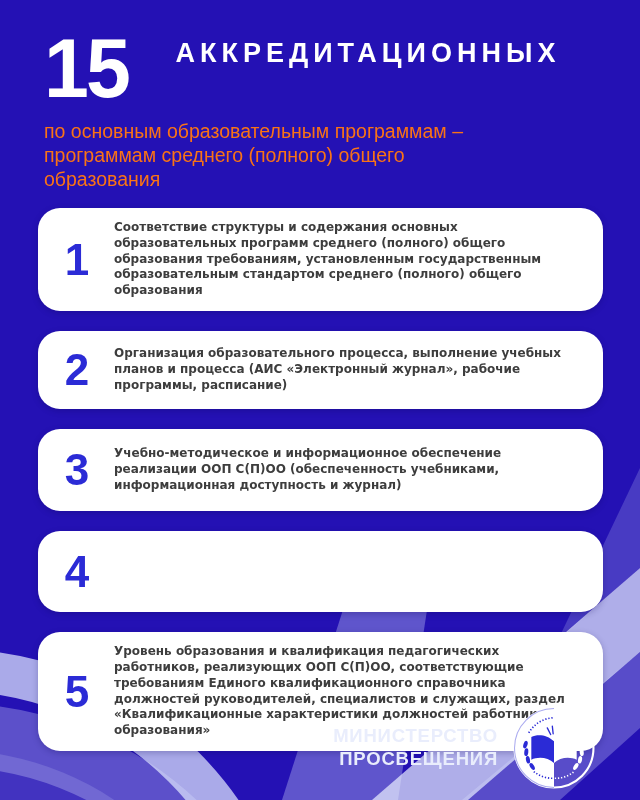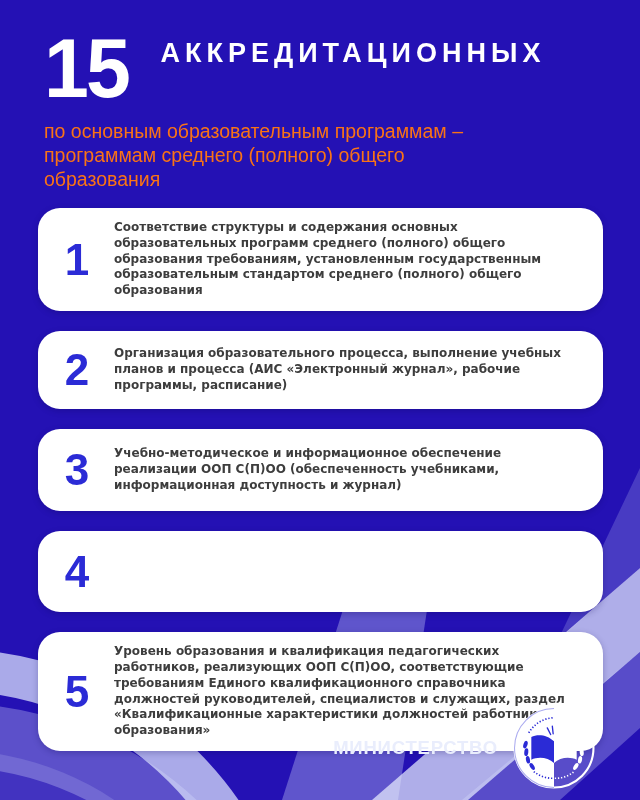--- a/index.html
+++ b/index.html
@@ -13,37 +13,38 @@
     font-family:"DejaVu Sans", sans-serif;
     color:#fff;
   }
   .bg-decor {
     position:absolute; inset:0;
     width:640px; height:800px;
     pointer-events:none;
   }
   
   .header { position:absolute; left:44px; top:30px; right:30px; }
-  .header-top { display:flex; align-items:flex-start; gap:29px; }
+  .header-top { display:flex; align-items:flex-start; gap:16px; }
   .count {
     font-family:"Liberation Sans", sans-serif;
     font-weight:800;
     font-size:84px; line-height:0.92;
     letter-spacing:-3px;
     transform:scaleX(0.96);
     transform-origin:left top;
   }
   .titles {
     margin-top:7px;
     font-family:"Liberation Sans", sans-serif;
     font-weight:800;
     font-size:27px; line-height:1.2;
     letter-spacing:5px;
     text-transform:uppercase;
     white-space:nowrap;
+    margin-left:28px;
   }
   .subtitle {
     margin-top:13px;
     font-family:"Liberation Sans", sans-serif;
     font-weight:400;
     font-size:19.5px; line-height:1.23;
     color:#f97316;
   }
   
   .cards {
@@ -146,20 +147,21 @@
     </div>
     <div class="card card-5">
       <div class="card-number">5</div>
       <div class="card-text">Уровень образования и квалификация педагогических работников, реализующих ООП С(П)ОО, соответствующие требованиям Единого квалификационного справочника должностей руководителей, специалистов и служащих, раздел «Квалификационные характеристики должностей работников образования»</div>
     </div>
   </div>
 
   <div class="footer">
     <div class="ministry">
       <div>МИНИСТЕРСТВО</div>
+      <div>ПРОСВЕЩЕНИЯ</div>
     </div>
     <svg class="logo" viewBox="0 0 100 100" xmlns="http://www.w3.org/2000/svg" aria-hidden="true">
       <defs>
         <clipPath id="logoClip">
             <circle cx="50" cy="50" r="47"></circle>
           </clipPath>
       </defs>
       <g clip-path="url(#logoClip)">
 
         <path d="M50,3 A47,47 0 0 0 50,97 Z" fill="#ffffff"></path>

